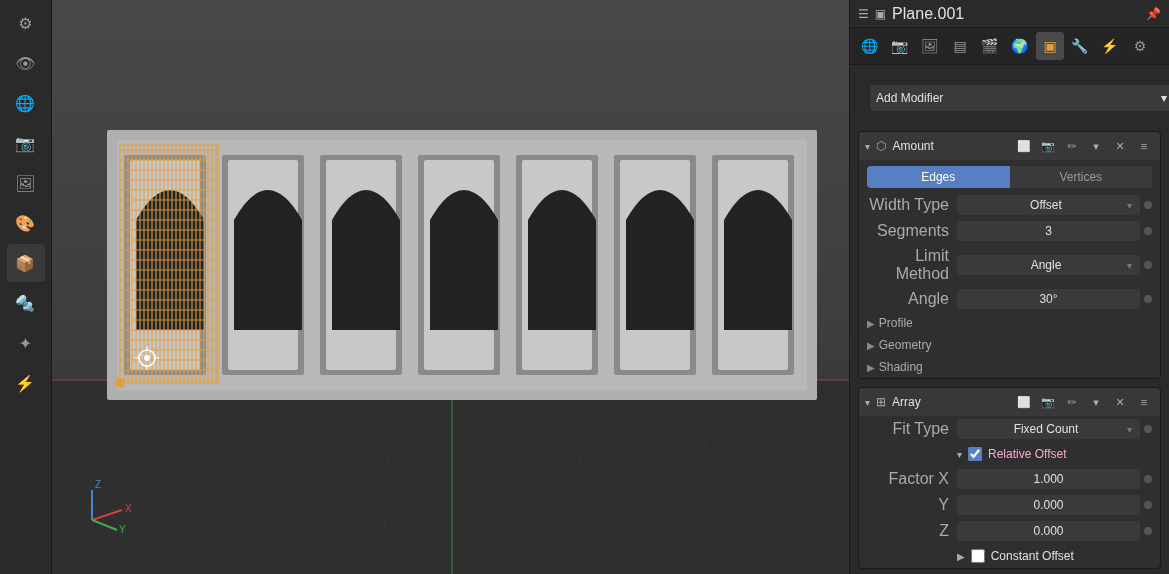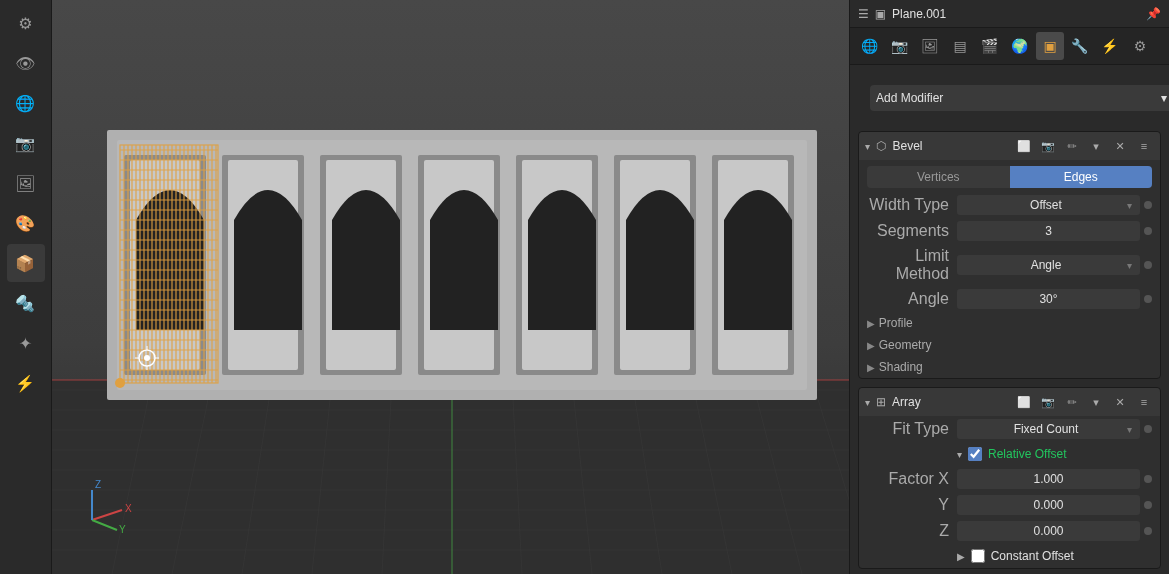--- a/index.html
+++ b/index.html
@@ -65,21 +65,21 @@
       justify-content: space-between;
       height: 28px;
     }
     .panel-header-left {
       display: flex;
       align-items: center;
       gap: 6px;
     }
     .panel-title {
       color: #e0e0e0;
-      font-size: 12px;
+      font-size: 16px;
       text-align: right;
     }
     .panel-header-icons {
       display: flex;
       align-items: center;
       gap: 4px;
     }
 
     
     .props-icons-bar {
@@ -450,34 +450,34 @@
 
     <button class="add-modifier-btn">
       <span>Add Modifier</span>
       <span>▾</span>
     </button>
 
     <div class="modifier-block">
       <div class="modifier-header">
         <span style="color:#aaa; font-size:10px;">▾</span>
         <span style="color:#aaa;">⬡</span>
-        <span class="modifier-name">Bevel</span>
+        <span class="modifier-name">Amount</span>
         <div class="modifier-header-icons">
           <span class="modifier-icon-btn">⬜</span>
           <span class="modifier-icon-btn">📷</span>
           <span class="modifier-icon-btn">✏</span>
           <span class="modifier-icon-btn">▾</span>
           <span class="modifier-icon-btn">✕</span>
           <span class="modifier-icon-btn">≡</span>
         </div>
       </div>
 
       <div class="toggle-row">
+        <button class="toggle-btn active">Edges</button>
         <button class="toggle-btn inactive">Vertices</button>
-        <button class="toggle-btn active">Edges</button>
       </div>
 
       <div class="prop-row">
         <span class="prop-label">Width Type</span>
         <div class="prop-value">
           <span class="value-text">Offset</span>
           <span class="dropdown-arrow">▾</span>
         </div>
         <div class="prop-dot"></div>
       </div>
@@ -547,21 +547,21 @@
         </div>
         <div class="prop-dot"></div>
       </div>
 
 
       <div class="prop-row" style="padding: 4px 8px;">
         <span class="prop-label"></span>
         <div style="flex:1; display:flex; align-items:center; gap:6px;">
           <span style="color:#aaa; font-size:10px; cursor:pointer;">▾</span>
           <input type="checkbox" checked="" style="width: 14px; height: 14px; accent-color: rgb(86, 128, 194);">
-          <span style="color:#22c55e; font-size:12px;">Relative Offset</span>
+          <span style="color:#f9a8d4; font-size:12px;">Relative Offset</span>
         </div>
       </div>
 
       <div class="prop-row">
         <span class="prop-label">Factor X</span>
         <div class="prop-value">
           <span class="value-text">1.000</span>
         </div>
         <div class="prop-dot"></div>
       </div>

